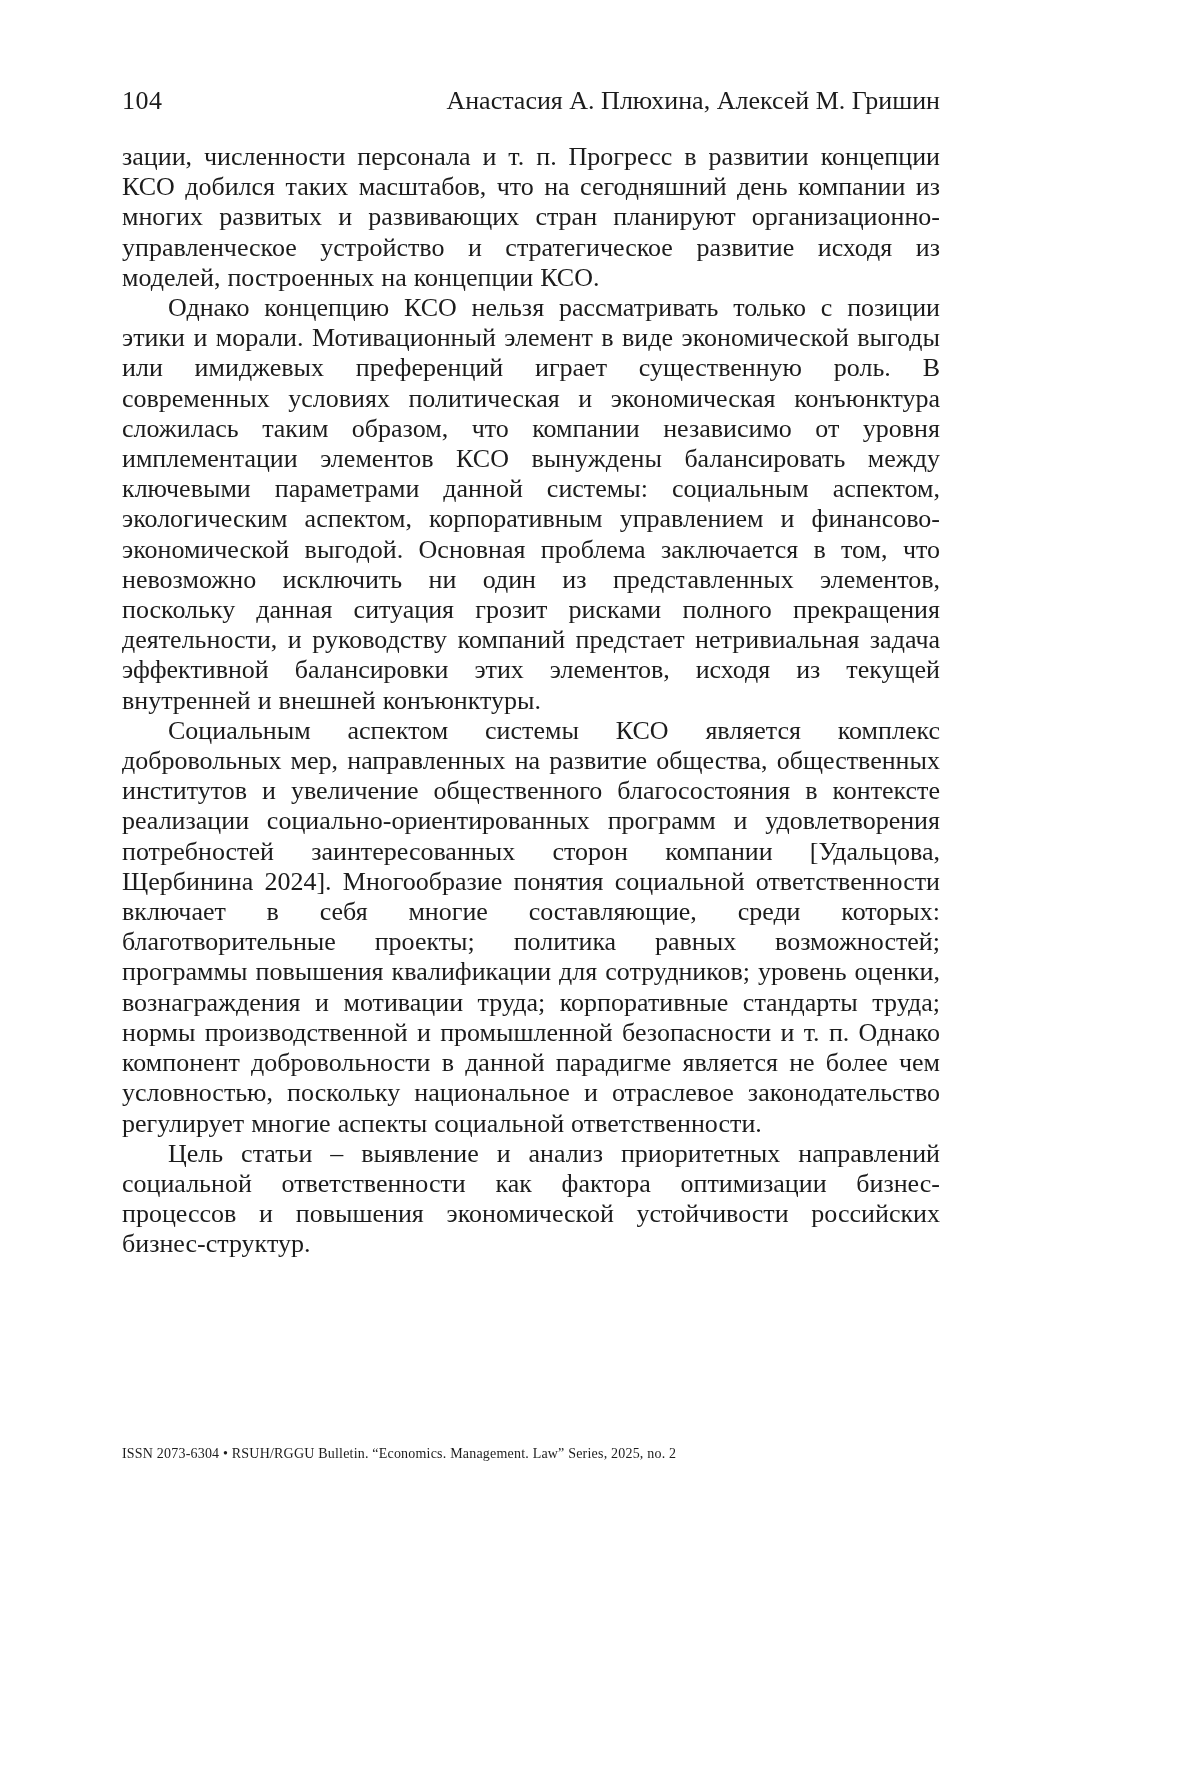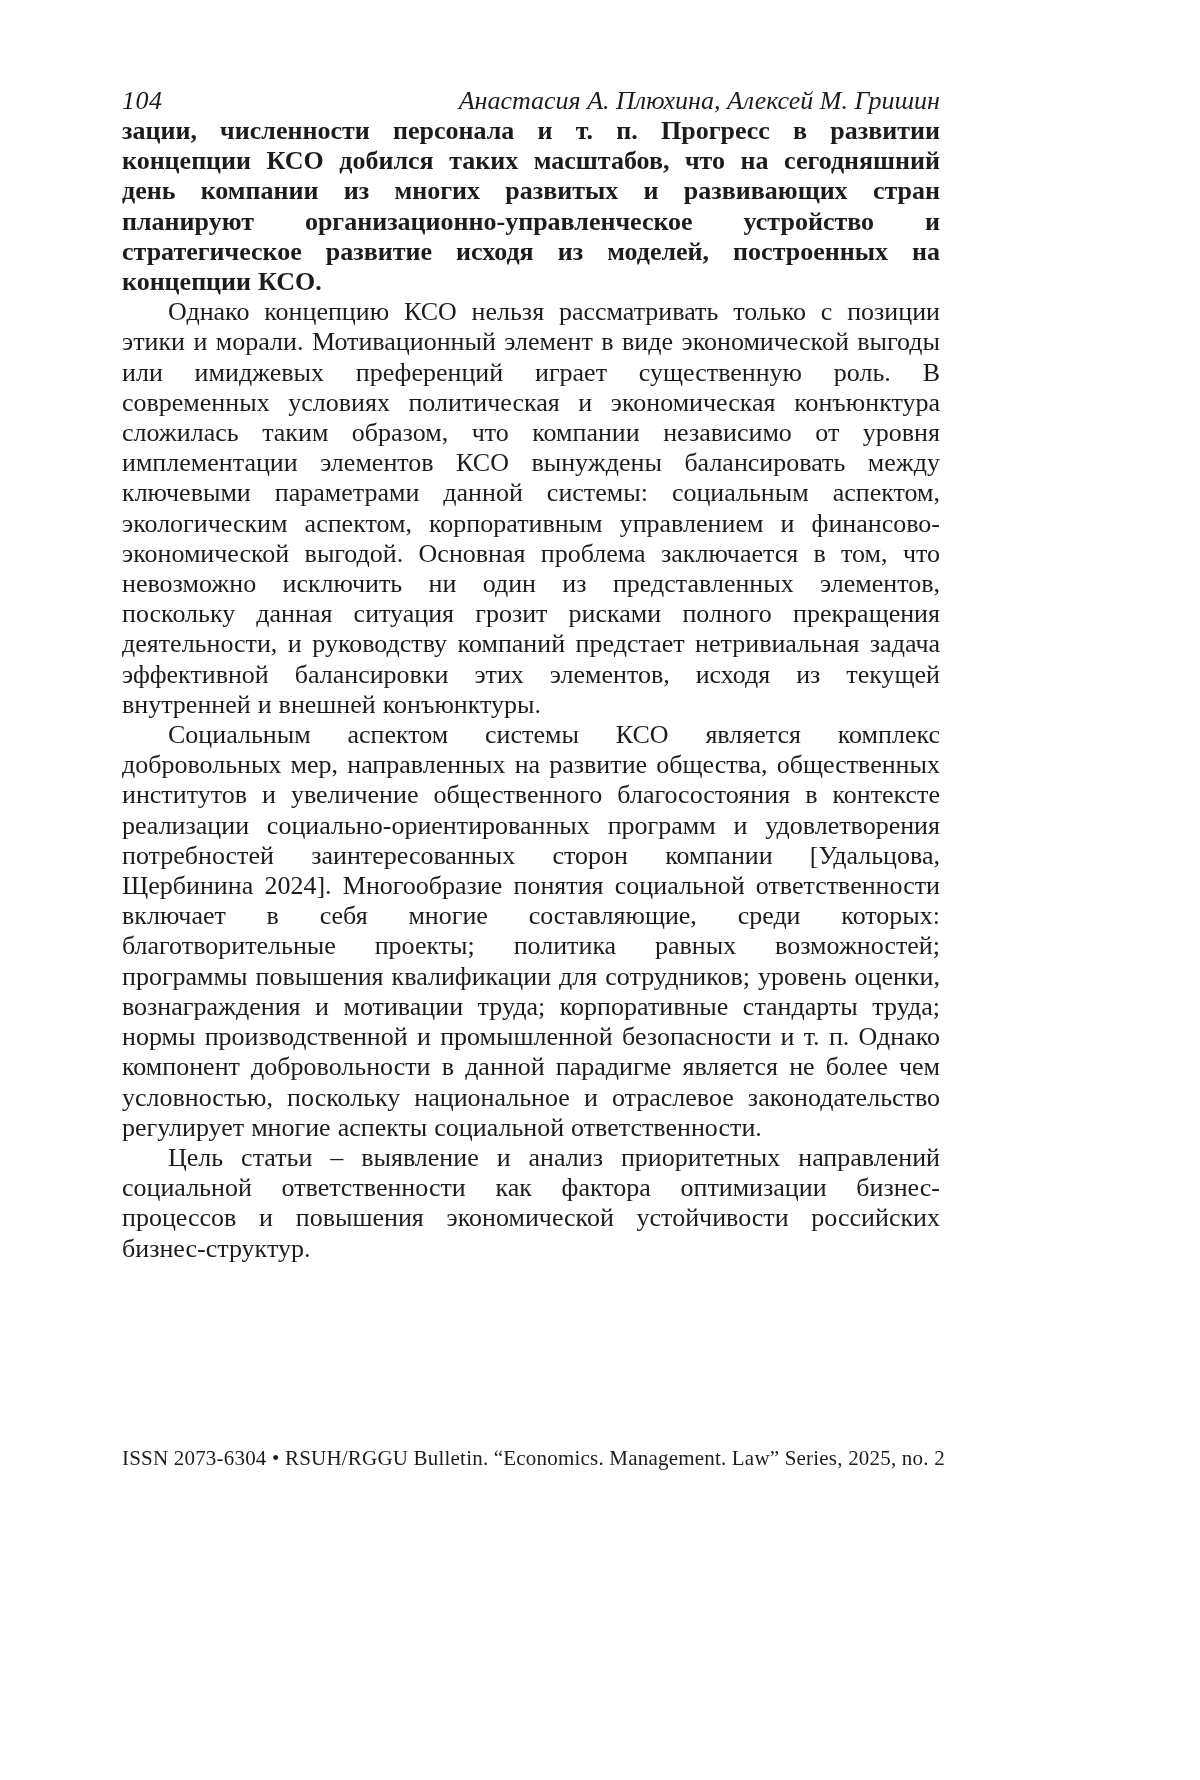--- a/index.html
+++ b/index.html
@@ -21,49 +21,48 @@
     position: absolute;
     left: 122px;
     top: 86px;
     width: 818px;
   }
   .running-header {
     display: flex;
     justify-content: space-between;
     align-items: center;
     font-size: 24px;
-    font-style: italic;
+    margin-bottom: 26px;
   }
   .running-header .page-num {
     font-size: 26px;
     letter-spacing: 0.5px;
   }
   .running-header .authors {
     font-size: 26px;
   }
   .body-text p.para {
     margin: 0;
     font-size: 26px;
     line-height: 30.2px;
     text-align: justify;
     text-indent: 46px;
     hyphens: auto;
     -webkit-hyphens: auto;
     word-spacing: 0.5px;
   }
   .body-text p.para.no-indent {
     text-indent: 0;
-    font-weight: bold;
   }
   .page-footer {
     position: absolute;
     left: 122px;
     top: 1446px;
     width: 818px;
-    font-size: 21px;
+    font-size: 14px;
     letter-spacing: 0.2px;
     white-space: nowrap;
   }
 </style>
 </head>
 <body>
 
 <div class="page">
 
   <div class="content">

